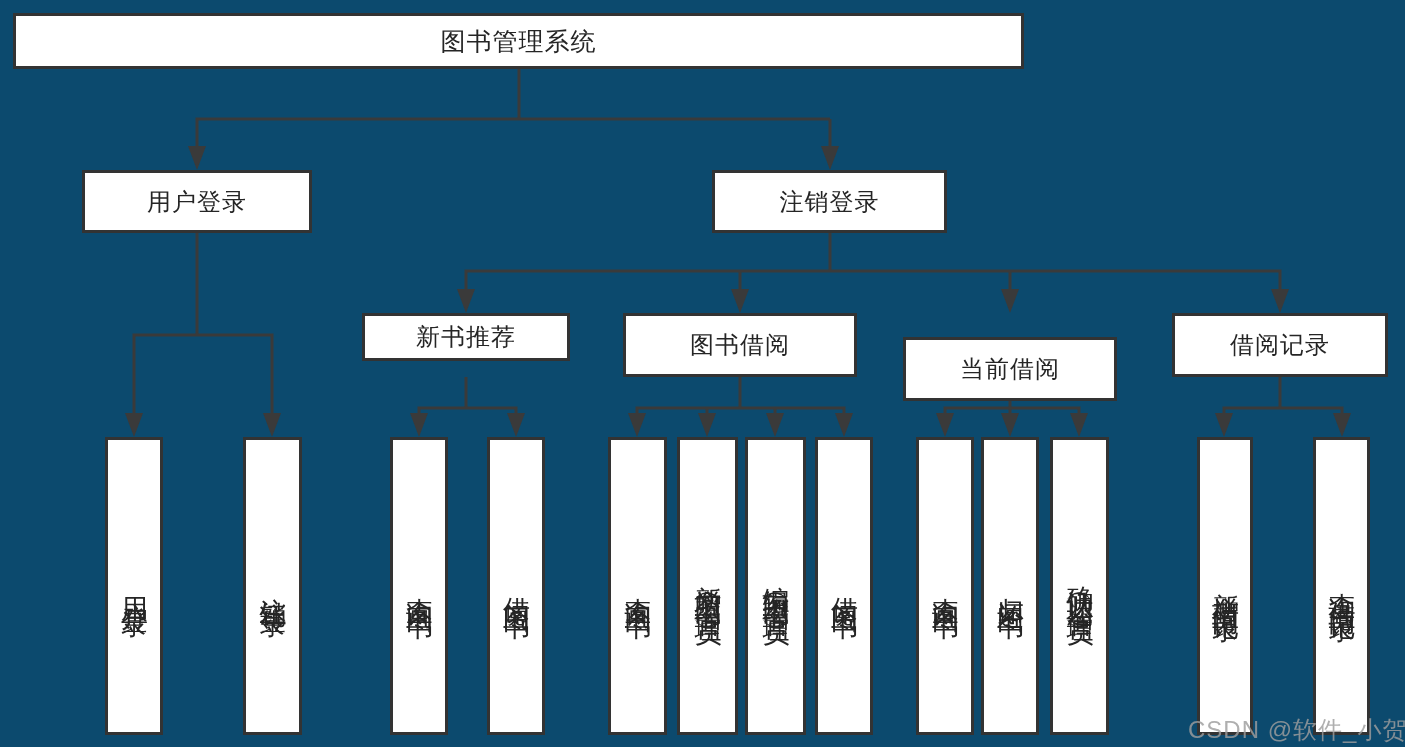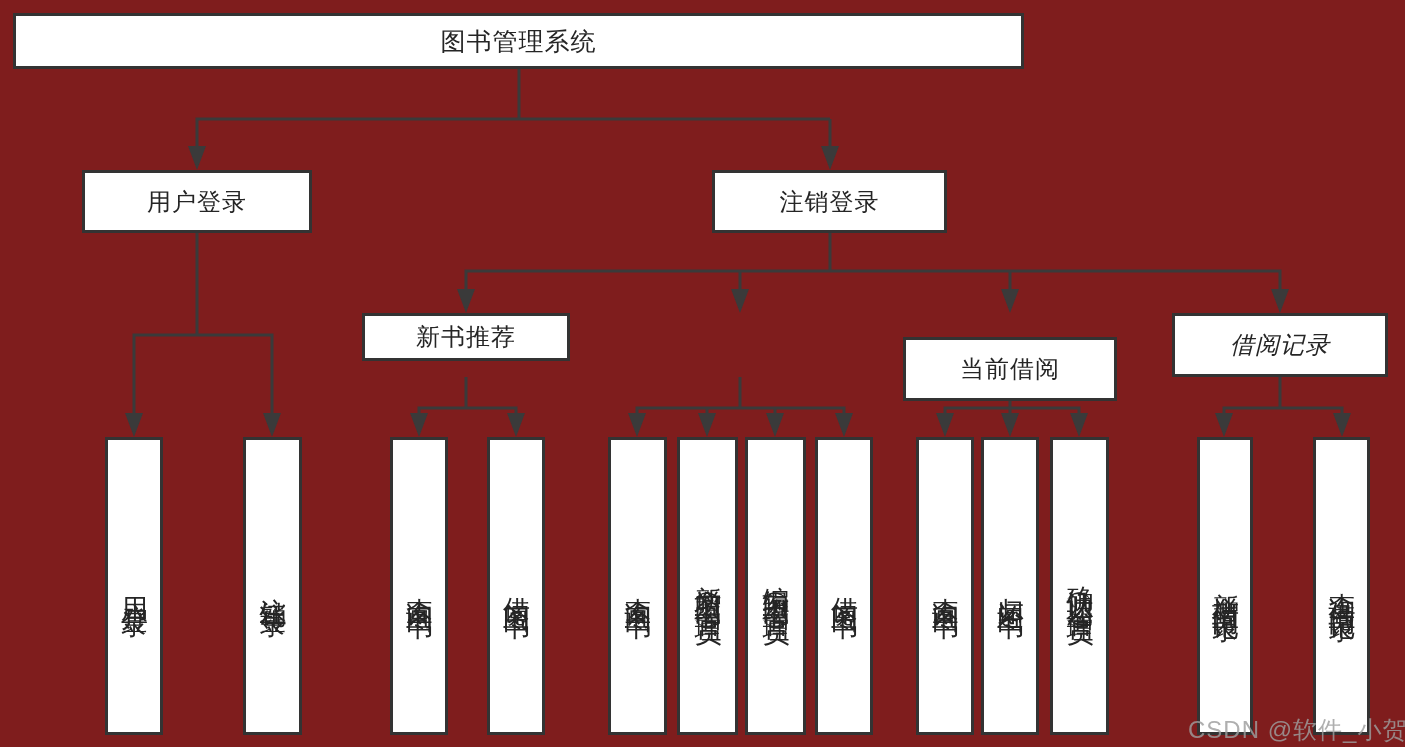--- a/index.html
+++ b/index.html
@@ -5,21 +5,21 @@
   html, body {
     margin: 0;
     padding: 0;
     background: #ffffff;
     font-family: "Liberation Sans", "DejaVu Sans", sans-serif;
   }
   .canvas {
     position: relative;
     width: 1405px;
     height: 747px;
-    background: #7f1d1d;
+    background: #0c4a6e;
     overflow: hidden;
   }
   svg.connectors {
     position: absolute;
     left: 0; top: 0;
     width: 1405px;
     height: 747px;
     pointer-events: none;
   }
   .node {
@@ -51,21 +51,21 @@
     white-space: nowrap;
     letter-spacing: 1px;
   }
   
   #b-root          { left: 13px;   top: 13px;  width: 1011px; height: 56px; }
   #b-user-login    { left: 82px;   top: 170px; width: 230px;  height: 63px; }
   #b-book-mgmt     { left: 712px;  top: 170px; width: 235px;  height: 63px; }
   #b-new-book-rec  { left: 362px;  top: 313px; width: 208px;  height: 48px; }
   #b-book-borrow   { left: 623px;  top: 313px; width: 234px;  height: 64px; }
   #b-current-borrow{ left: 903px;  top: 313px; width: 214px;  height: 64px; margin-top: 24px; }
-  #b-borrow-records{ left: 1172px; top: 313px; width: 216px;  height: 64px; font-style: italic; }
+  #b-borrow-records{ left: 1172px; top: 313px; width: 216px;  height: 64px; }
   .leaf { top: 437px; height: 298px; }
   #l-ul-login   { left: 105px;  width: 58px; }
   #l-ul-logout  { left: 243px;  width: 59px; }
   #l-nb-query   { left: 390px;  width: 58px; }
   #l-nb-borrow  { left: 487px;  width: 58px; }
   #l-bb-query   { left: 608px;  width: 59px; }
   #l-bb-add     { left: 677px;  width: 61px; }
   #l-bb-edit    { left: 745px;  width: 61px; }
   #l-bb-borrow  { left: 815px;  width: 58px; }
   #l-cb-query   { left: 916px;  width: 58px; }
@@ -125,20 +125,21 @@
       <polygon points="1333,413 1351,413 1342,437"></polygon>
     </g>
   </svg>
 
   <div class="node hnode root-node" id="b-root">图书管理系统</div>
 
   <div class="node hnode" id="b-user-login">用户登录</div>
   <div class="node hnode" id="b-book-mgmt">注销登录</div>
 
   <div class="node hnode" id="b-new-book-rec">新书推荐</div>
+  <div class="node hnode" id="b-book-borrow">图书借阅</div>
   <div class="node hnode" id="b-current-borrow">当前借阅</div>
   <div class="node hnode" id="b-borrow-records">借阅记录</div>
 
   <div class="node vnode leaf" id="l-ul-login">用户登录</div>
   <div class="node vnode leaf" id="l-ul-logout">注销登录</div>
 
   <div class="node vnode leaf" id="l-nb-query">查询图书</div>
   <div class="node vnode leaf" id="l-nb-borrow">借阅图书</div>
 
   <div class="node vnode leaf" id="l-bb-query">查询图书</div>

